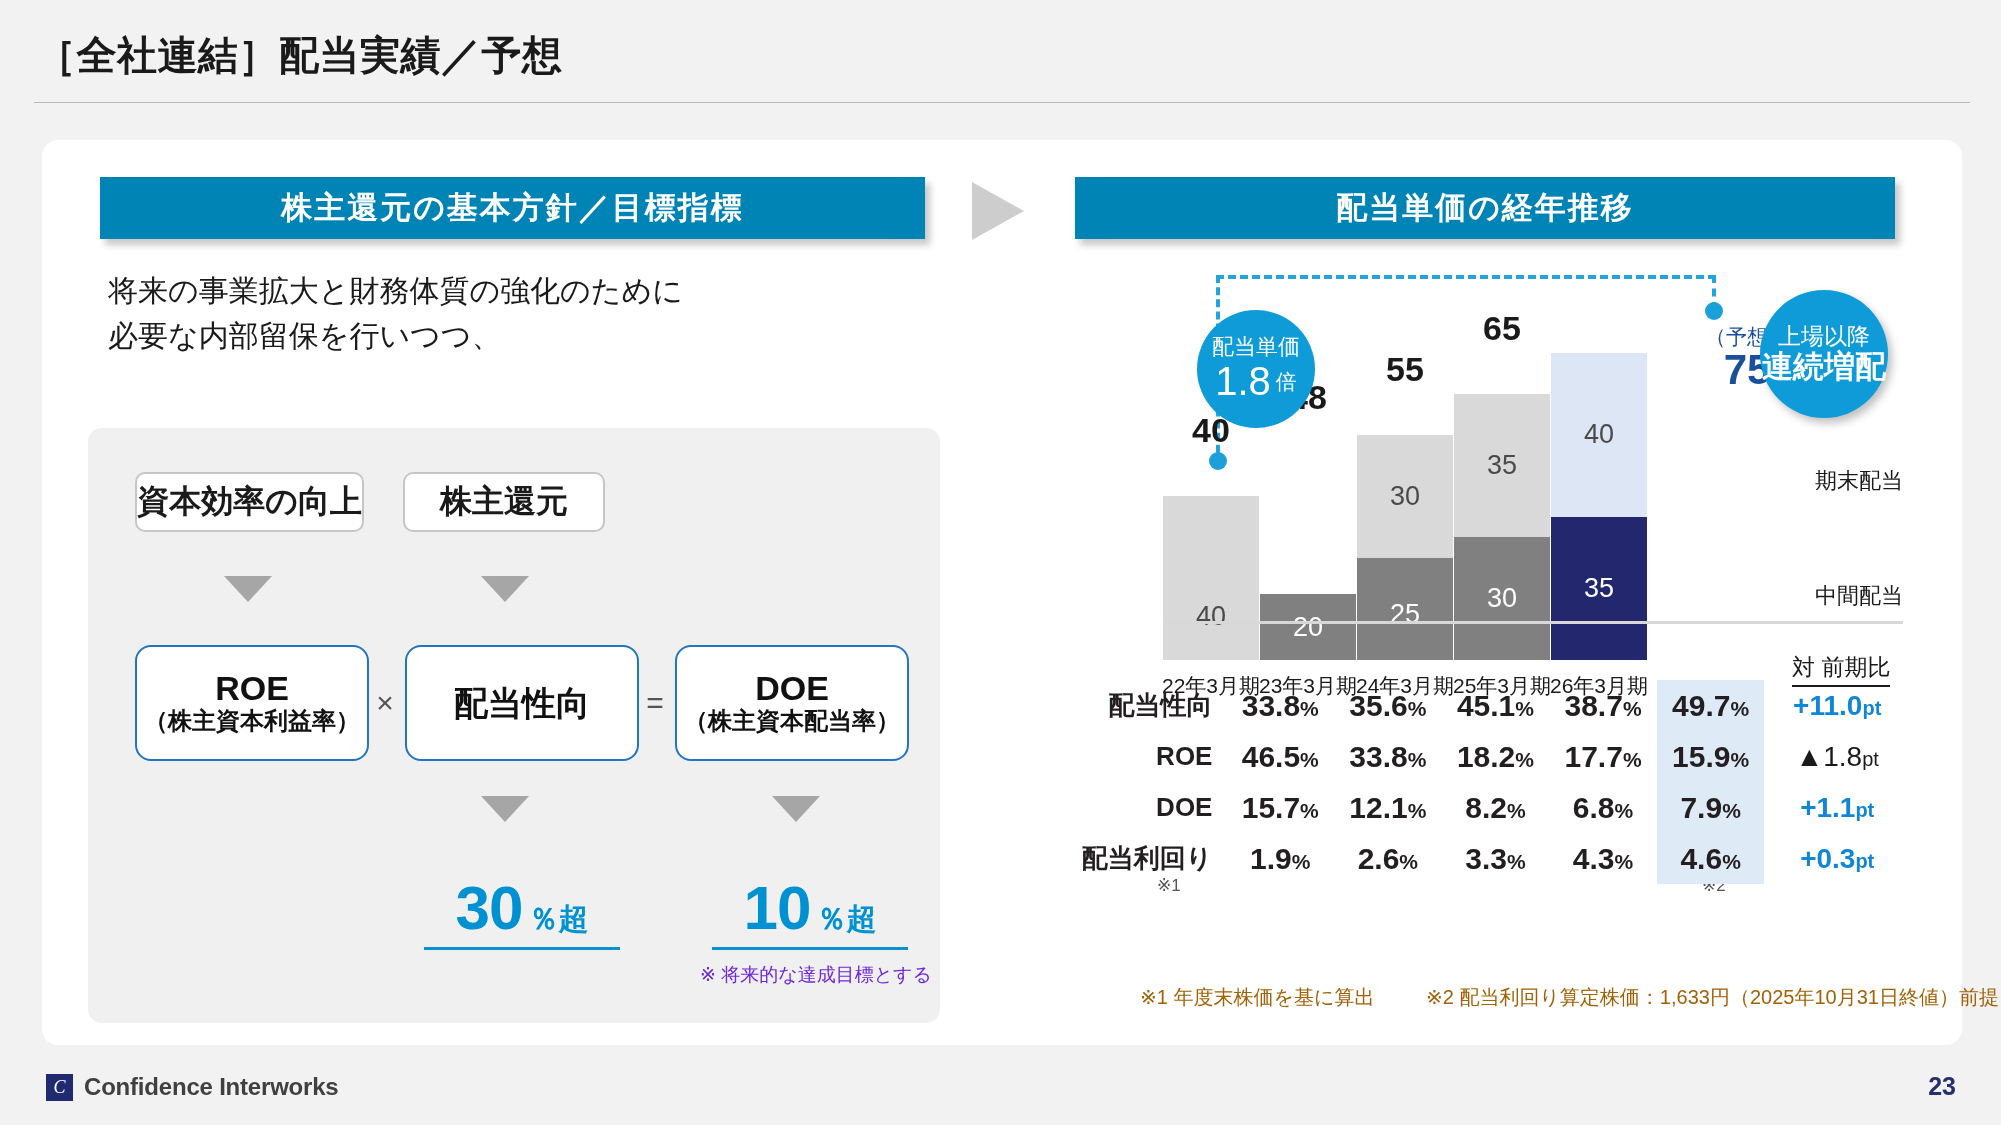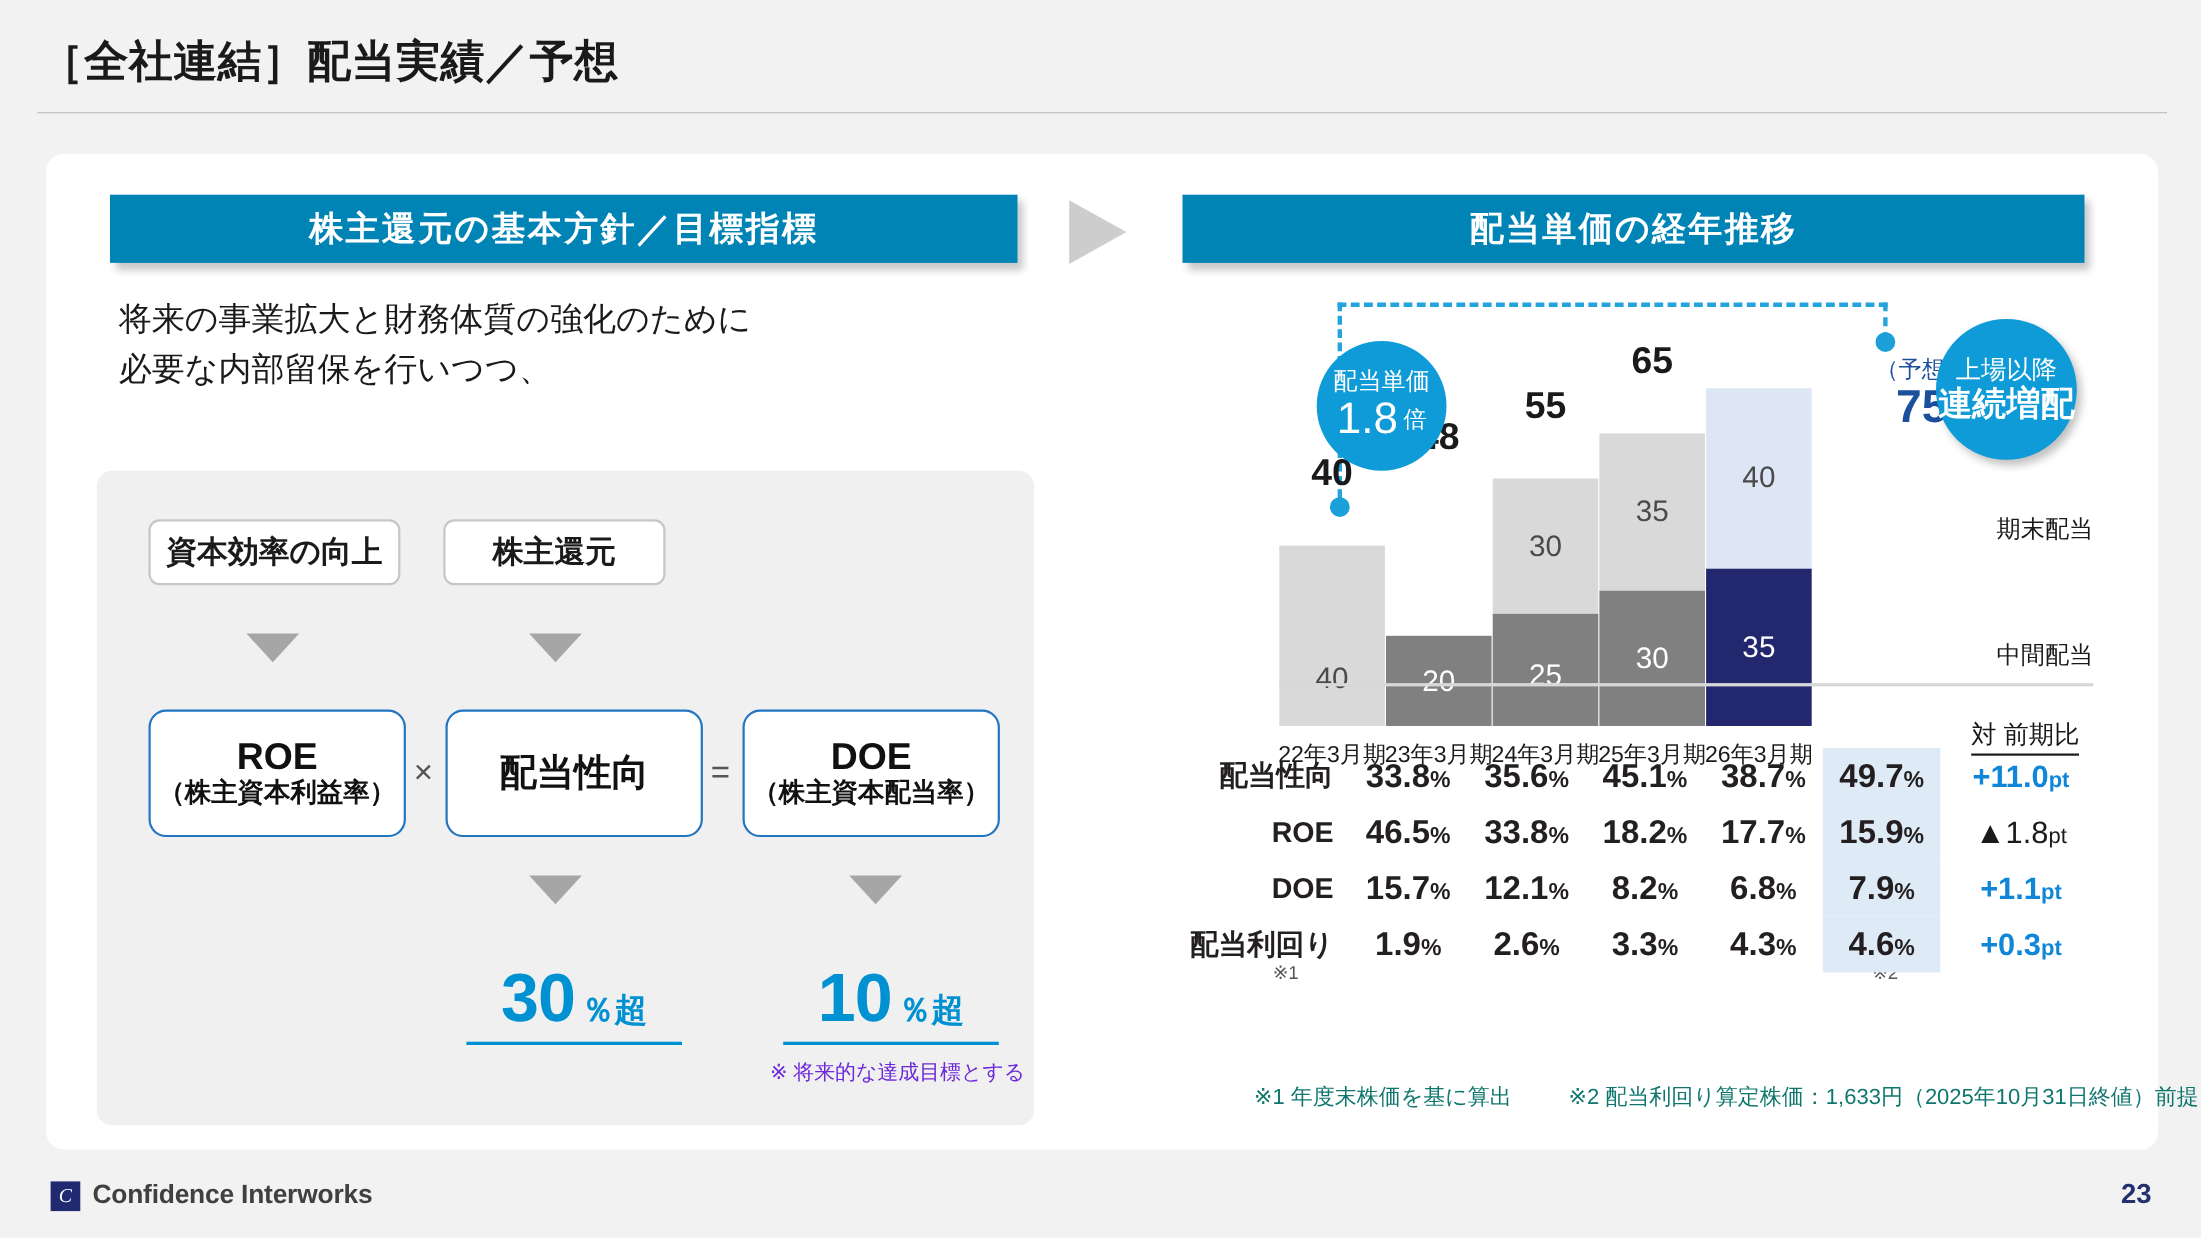--- a/index.html
+++ b/index.html
@@ -90,21 +90,21 @@
     border-radius: 14px;
   }
 
   
   .pill {
     position: absolute;
     background: #ffffff;
     border: 2px solid #c6c6c6;
     border-radius: 10px;
     display: flex; align-items: center; justify-content: center;
-    font-size: 28px; font-weight: bold;
+    font-size: 32px; font-weight: bold;
     color: #1a1a1a;
     white-space: nowrap;
   }
   #pill-capital { left: 135px; top: 472px; width: 225px; height: 56px; }
   #pill-return  { left: 403px; top: 472px; width: 198px; height: 56px; }
 
   
   .tri-down {
     position: absolute;
     width: 0; height: 0;
@@ -273,21 +273,21 @@
     padding-bottom: 2px; white-space: nowrap;
   }
   .sup-mark {
     position: absolute; font-size: 17px; color: #555;
   }
   #sup1 { left: 1157px; top: 875px; }
   #sup2 { left: 1702px; top: 875px; }
 
   #footnotes {
     position: absolute; left: 1140px; top: 984px;
-    font-size: 20px; color: #0f766e; white-space: nowrap;
+    font-size: 20px; color: #a16207; white-space: nowrap;
   }
   #footnotes .fn2 { margin-left: 46px; }
 
   
   #footer-logo {
     position: absolute; left: 46px; top: 1073px;
     display: flex; align-items: center;
   }
   #logo-mark {
     width: 27px; height: 27px; background: #1f2a70;
@@ -365,21 +365,21 @@
 <div id="chart-area">
     <div class="bar-group" style="left: 88px;">
       <div class="total-label" style="bottom: 210px;">40</div>
       <div class="seg" style="height: 164px; background: rgb(217, 217, 217); align-items: flex-end; padding-bottom: 30px; box-sizing: border-box;">
         <span class="seg-label" style="color: rgb(74, 74, 74);">40</span>
       </div>
       <div class="x-label" style="bottom: -40px;">22年3月期</div>
     </div>
     <div class="bar-group" style="left: 185px;">
       <div class="total-label" style="bottom: 242.8px;">48</div>
-      <div class="seg" style="height: 82px; background: rgb(128, 128, 128);">
+      <div class="seg" style="height: 66px; background: rgb(128, 128, 128);">
         <span class="seg-label" style="color: rgb(255, 255, 255);">20</span>
       </div>
       <div class="x-label" style="bottom: -40px;">23年3月期</div>
     </div>
     <div class="bar-group" style="left: 282px;">
       <div class="total-label" style="bottom: 271.5px;">55</div>
       <div class="seg" style="height: 123px; background: rgb(217, 217, 217);">
         <span class="seg-label" style="color: rgb(74, 74, 74);">30</span>
       </div>
       <div class="seg" style="height: 102.5px; background: rgb(128, 128, 128);">

